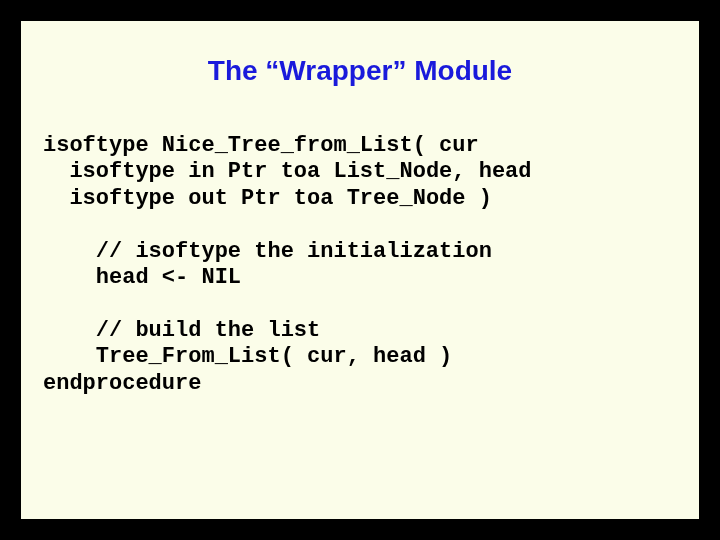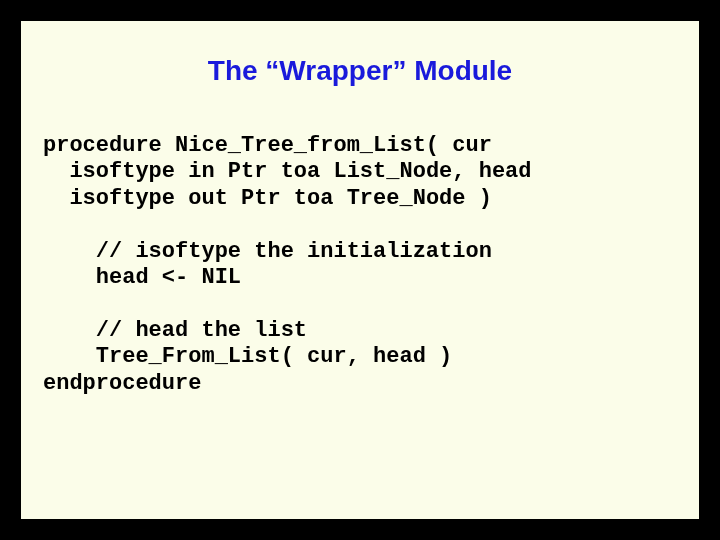--- a/index.html
+++ b/index.html
@@ -44,24 +44,24 @@
   .u {
   }
 </style>
 </head>
 <body>
 
 <div class="outer">
   <div class="inner">
     <div class="title">The “Wrapper” Module</div>
 
-    <div class="code"><span>procedure Nice_Tree_from_List( cur</span>
+    <div class="code"><span>isoftype Nice_Tree_from_List( cur</span>
 <span>  isoftype </span><span class="u">in</span><span> Ptr toa List_Node, head</span>
 <span>  isoftype </span><span class="u">out</span><span> Ptr toa Tree_Node )</span>
 <span></span>
 <span>    // isoftype the initialization</span>
 <span>    head &lt;- NIL</span>
 <span></span>
-<span>    // head the list</span>
+<span>    // build the list</span>
 <span>    Tree_From_List( cur, head )</span>
 <span>endprocedure</span></div>
   </div>
 </div>
 
 </body></html>

